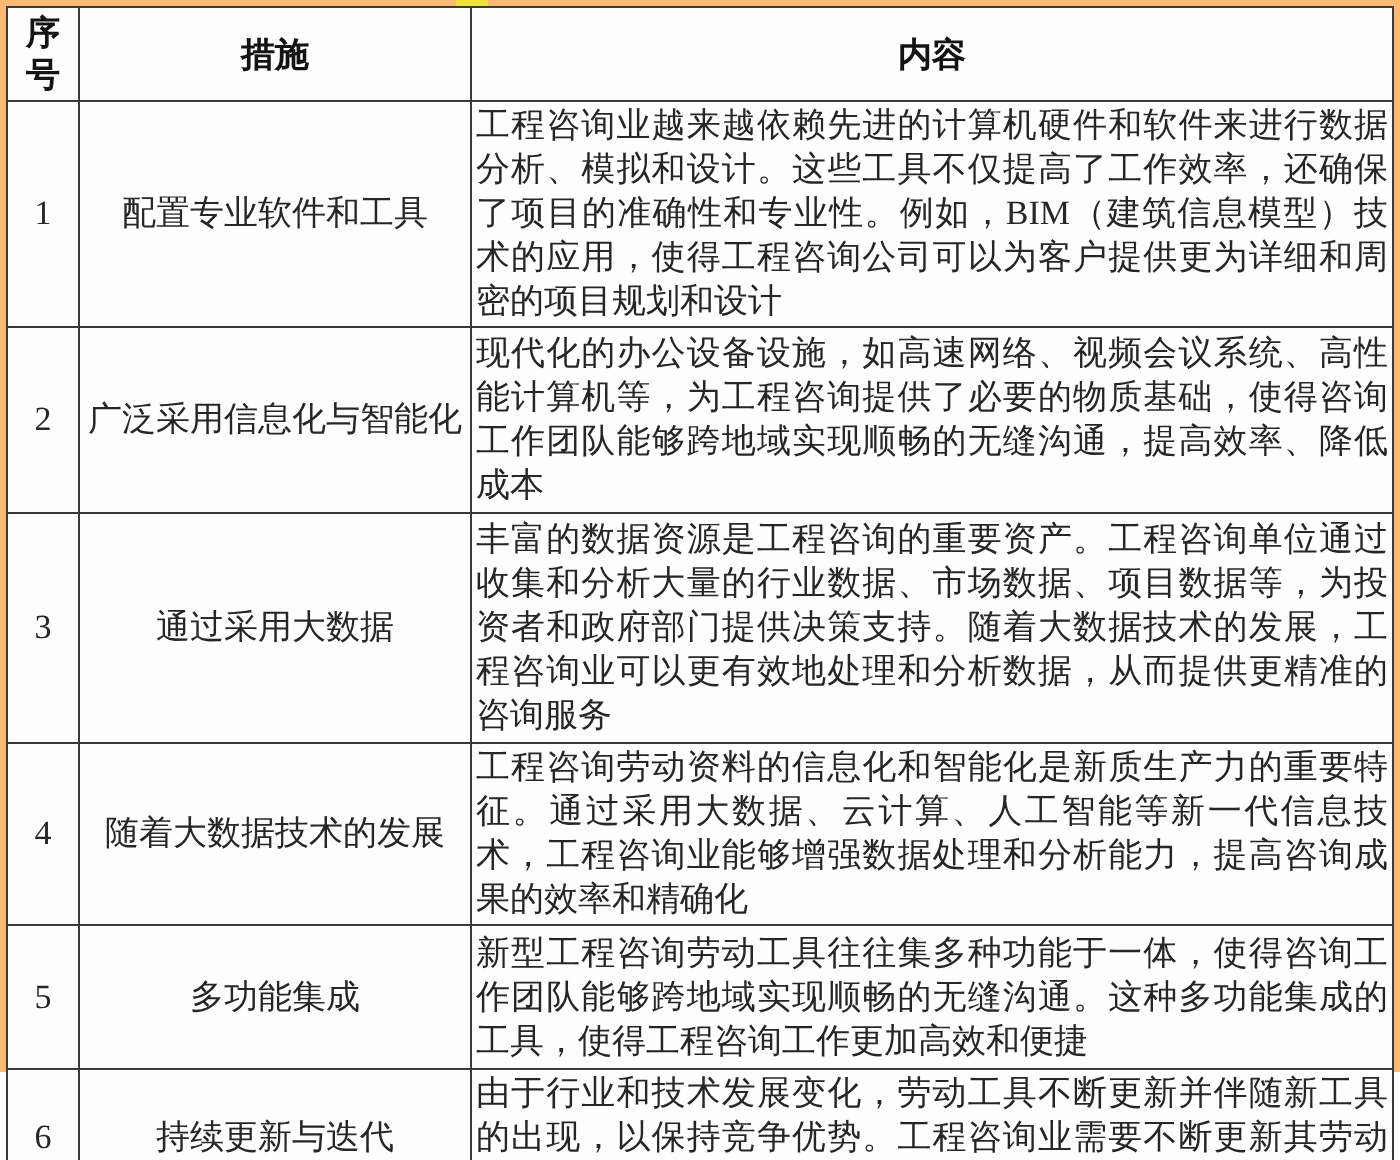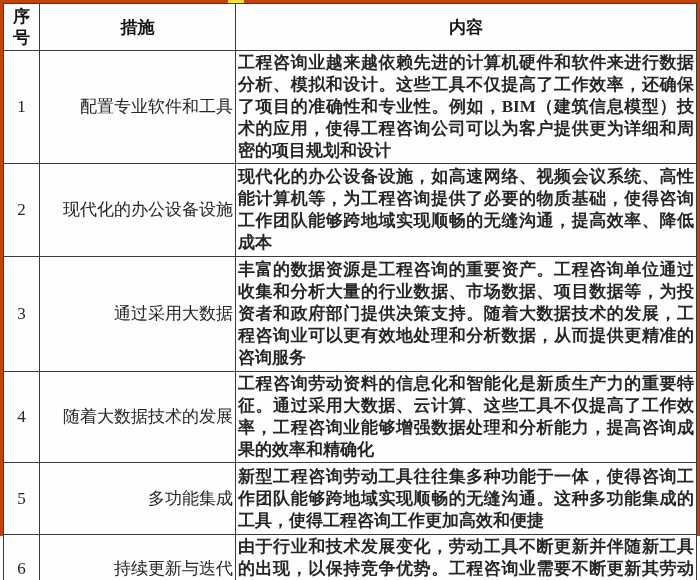--- a/index.html
+++ b/index.html
@@ -8,21 +8,21 @@
     width: 700px;
     height: 580px;
     background: #ffffff;
     font-family: "Liberation Serif", "DejaVu Serif", serif;
     overflow: hidden;
   }
   .page {
     position: relative;
     width: 700px;
     height: 536px;
-    background: #c2410c;
+    background: #fdba74;
   }
   table.doc-table {
     position: absolute;
     left: 3px;
     top: 3px;
     width: 693px;
     border-collapse: collapse;
     table-layout: fixed;
     background: #fefefe;
   }
@@ -46,30 +46,29 @@
     font-weight: bold;
     text-align: center;
     padding: 2px 1px;
     line-height: 21px;
   }
   td.cell-index {
     text-align: center;
     font-size: 17px;
   }
   td.cell-measure {
-    text-align: right;
+    text-align: center;
     padding-left: 2px;
     padding-right: 1px;
   }
   td.cell-content {
     text-align: justify;
     text-align-last: left;
     padding-left: 3px;
     padding-right: 3px;
-    font-weight: bold;
   }
   
   tr.hdr          { height: 25px; }
   tr.row-1        { height: 106px; }
   tr.row-2        { height: 93px; }
   tr.row-3        { height: 115px; }
   tr.row-4        { height: 90px; }
   tr.row-5        { height: 72px; }
   tr.row-6        { height: 65px; }
 
@@ -104,32 +103,32 @@
       </tr>
     </thead>
     <tbody>
       <tr class="row-1">
         <td class="cell-index">1</td>
         <td class="cell-measure">配置专业软件和工具</td>
         <td class="cell-content">工程咨询业越来越依赖先进的计算机硬件和软件来进行数据分析、模拟和设计。这些工具不仅提高了工作效率，还确保了项目的准确性和专业性。例如，BIM（建筑信息模型）技术的应用，使得工程咨询公司可以为客户提供更为详细和周密的项目规划和设计</td>
       </tr>
       <tr class="row-2">
         <td class="cell-index">2</td>
-        <td class="cell-measure">现代化的办公设备设施</td>
+        <td class="cell-measure">广泛采用信息化与智能化</td>
         <td class="cell-content">现代化的办公设备设施，如高速网络、视频会议系统、高性能计算机等，为工程咨询提供了必要的物质基础，使得咨询工作团队能够跨地域实现顺畅的无缝沟通，提高效率、降低成本</td>
       </tr>
       <tr class="row-3">
         <td class="cell-index">3</td>
         <td class="cell-measure">通过采用大数据</td>
         <td class="cell-content">丰富的数据资源是工程咨询的重要资产。工程咨询单位通过收集和分析大量的行业数据、市场数据、项目数据等，为投资者和政府部门提供决策支持。随着大数据技术的发展，工程咨询业可以更有效地处理和分析数据，从而提供更精准的咨询服务</td>
       </tr>
       <tr class="row-4">
         <td class="cell-index">4</td>
         <td class="cell-measure">随着大数据技术的发展</td>
-        <td class="cell-content">工程咨询劳动资料的信息化和智能化是新质生产力的重要特征。通过采用大数据、云计算、这些工具不仅提高了工作效率，工程咨询业能够增强数据处理和分析能力，提高咨询成果的效率和精确化</td>
+        <td class="cell-content">工程咨询劳动资料的信息化和智能化是新质生产力的重要特征。通过采用大数据、云计算、人工智能等新一代信息技术，工程咨询业能够增强数据处理和分析能力，提高咨询成果的效率和精确化</td>
       </tr>
       <tr class="row-5">
         <td class="cell-index">5</td>
         <td class="cell-measure">多功能集成</td>
         <td class="cell-content">新型工程咨询劳动工具往往集多种功能于一体，使得咨询工作团队能够跨地域实现顺畅的无缝沟通。这种多功能集成的工具，使得工程咨询工作更加高效和便捷</td>
       </tr>
       <tr class="row-6">
         <td class="cell-index">6</td>
         <td class="cell-measure">持续更新与迭代</td>
         <td class="cell-content">由于行业和技术发展变化，劳动工具不断更新并伴随新工具的出现，以保持竞争优势。工程咨询业需要不断更新其劳动资料，以适应新质生产力的发展需求</td>

